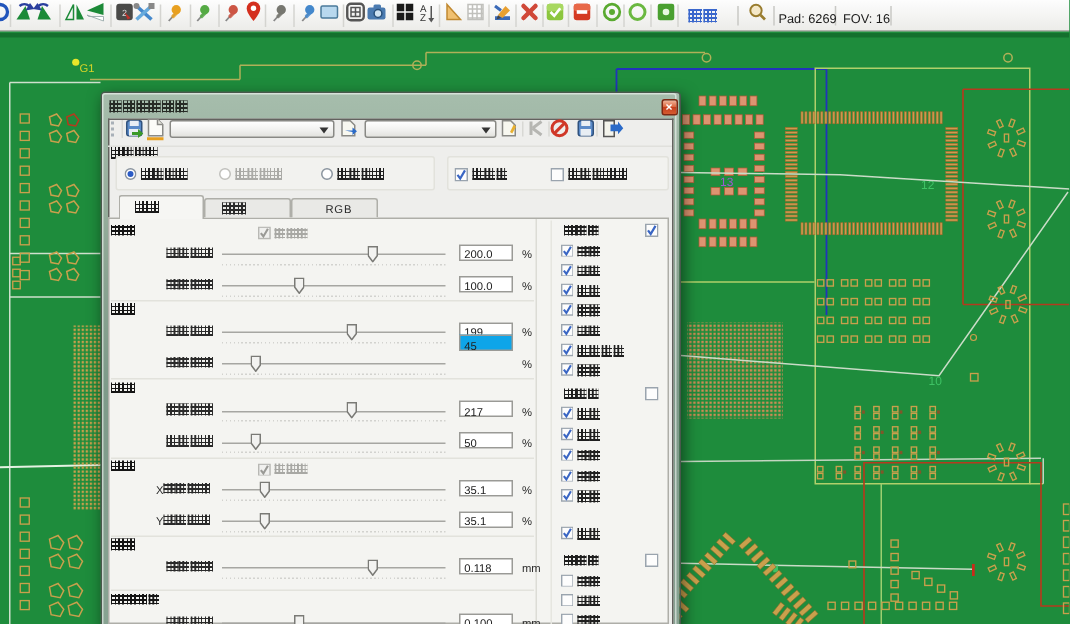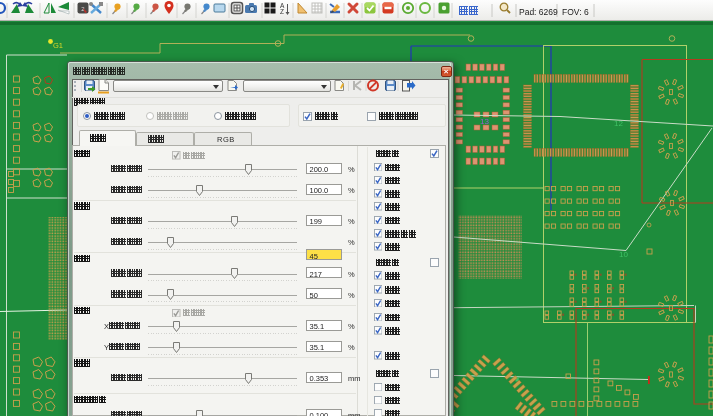--- a/index.html
+++ b/index.html
@@ -613,21 +613,21 @@
           <circle cx="-1" cy="-1" r="3.8" fill="#f4e8c8" stroke="#997c2e" stroke-width="1.3"></circle>
           <line x1="2" y1="2" x2="5" y2="5" stroke="#997c2e" stroke-width="1.8"></line>
         </g>
         <line x1="492" y1="4" x2="492" y2="17" stroke="#c8c8c4"></line>
         <line x1="516" y1="4" x2="516" y2="17" stroke="#c8c8c4"></line>
         <line x1="557" y1="4" x2="557" y2="17" stroke="#c8c8c4"></line>
         <line x1="594" y1="4" x2="594" y2="17" stroke="#c8c8c4"></line>
       </svg>
       <div style="position:absolute;left:459px;top:6px;width:24px;height:10px;"><i class="c" style="width:8.5px;height:8.5px;margin-right:1.5px;color:#3a67cc"></i><i class="c" style="width:8.5px;height:8.5px;margin-right:1.5px;color:#3a67cc"></i></div>
       <div style="position:absolute;left:519px;top:5px;width:40px;height:12px;font:8.5px 'Liberation Sans',sans-serif;color:#1a1a1a;white-space:nowrap;padding-top:2px">Pad: 6269</div>
-      <div style="position:absolute;left:562px;top:5px;width:34px;height:12px;font:8.5px 'Liberation Sans',sans-serif;color:#1a1a1a;white-space:nowrap;padding-top:2px">FOV: 6</div>
+      <div style="position:absolute;left:562px;top:5px;width:34px;height:12px;font:8.5px 'Liberation Sans',sans-serif;color:#1a1a1a;white-space:nowrap;padding-top:2px">FOV: 16</div>
     </div>
 <div style="position:absolute;left:67px;top:61px;width:387px;height:360px;z-index:5">
       <div style="background:linear-gradient(#a6bdac,#8aa391 35%,#7d9a89 55%,#88a392);border:1px solid #49584c;border-radius:3px;box-shadow:2px 3px 10px rgba(0,0,0,0.5);width:387px;height:360px;position:absolute;left:0;top:0"></div>
       <div style="position:absolute;left:1px;top:1px;width:383px;height:356px;border:1px solid rgba(255,255,255,0.55);border-radius:2px"></div>
       <div style="position:absolute;left:6px;top:5.5px;width:70px;height:10px;"><i class="c" style="width:8px;height:8px;margin-right:0.8px;color:#262a25"></i><i class="c" style="width:8px;height:8px;margin-right:0.8px;color:#262a25"></i><i class="c" style="width:8px;height:8px;margin-right:0.8px;color:#262a25"></i><i class="c" style="width:8px;height:8px;margin-right:0.8px;color:#262a25"></i><i class="c" style="width:8px;height:8px;margin-right:0.8px;color:#262a25"></i><i class="c" style="width:8px;height:8px;margin-right:0.8px;color:#262a25"></i></div>
       <div style="position:absolute;left:373.5px;top:5px;width:11px;height:10.5px;background:linear-gradient(#f0b49a,#dd6a42 45%,#c63e1c 50%,#d55c30);border:1px solid #7e2812;border-radius:2px;color:#fff;font:bold 8px 'Liberation Sans',sans-serif;text-align:center;line-height:10px">×</div>
       <div style="position:absolute;left:4.5px;top:18px;width:377px;height:337px;background:#eeeeec;border:1px solid #62625e;border-bottom:none"></div>
       <div style="position:absolute;left:7px;top:20px;width:2px;height:10px;border-left:2px dotted #a8b0b8"></div>
       <div style="position:absolute;left:13.5px;top:19px;width:0px;height:12px;border-left:1px solid #d8d8d4"></div>
       <div style="position:absolute;left:46px;top:19px;width:110px;height:12px;background:linear-gradient(#fff,#f0f0ee 60%,#e2e2de);border:1px solid #898985;border-radius:2px">
@@ -757,21 +757,21 @@
         <path d="M0.5 0.5 H6.5 V6.5 L3.5 10.5 L0.5 6.5 Z" fill="#f2f2f0" stroke="#7a7a76"></path>
       </svg>
       <div style="position:absolute;left:239px;top:153.5px;width:36px;height:11px;background:#fff;border:1px solid #9a9a96;font:7.5px 'Liberation Sans',sans-serif;color:#222;padding:1.5px 0 0 2.5px">199</div>
       <div style="position:absolute;left:281px;top:156px;width:14px;height:9px;font:7.5px 'Liberation Sans',sans-serif;color:#2a2a2a">%</div>
       <div style="position:absolute;left:44px;top:176.8px;width:42px;height:9px;white-space:nowrap"><i class="c" style="width:7.5px;height:7.5px;margin-right:0.3px;color:#2a2a2a"></i><i class="c" style="width:7.5px;height:7.5px;margin-right:0.3px;color:#2a2a2a"></i><i class="c" style="width:7.5px;height:7.5px;margin-right:0.3px;color:#2a2a2a"></i><i class="c" style="width:7.5px;height:7.5px;margin-right:0.3px;color:#2a2a2a"></i></div>
       <div style="position:absolute;left:81px;top:181px;width:149px;height:0px;border-top:1px solid #a6a6a2"></div>
       <div style="position:absolute;left:81px;top:187.5px;width:149px;height:1.2px;background:repeating-linear-gradient(90deg,#cacac6 0 1px,transparent 1px 2.6px);opacity:0.8"></div>
       <svg style="position:absolute;left:100.0px;top:175.5px" width="7" height="11" viewBox="0 0 7 11">
         <path d="M0.5 0.5 H6.5 V6.5 L3.5 10.5 L0.5 6.5 Z" fill="#f2f2f0" stroke="#7a7a76"></path>
       </svg>
-      <div style="position:absolute;left:239px;top:188px;width:36px;height:11px;background:#fde047;border:1px solid #9a9a96;font:7.5px 'Liberation Sans',sans-serif;color:#222;padding:1.5px 0 0 2.5px">45</div>
+      <div style="position:absolute;left:239px;top:162px;width:36px;height:11px;background:#0ea5e9;border:1px solid #9a9a96;font:7.5px 'Liberation Sans',sans-serif;color:#222;padding:1.5px 0 0 2.5px">45</div>
       <div style="position:absolute;left:281px;top:177px;width:14px;height:9px;font:7.5px 'Liberation Sans',sans-serif;color:#2a2a2a">%</div>
       <div style="position:absolute;left:44px;top:208.3px;width:42px;height:9px;white-space:nowrap"><i class="c" style="width:7.5px;height:7.5px;margin-right:0.3px;color:#2a2a2a"></i><i class="c" style="width:7.5px;height:7.5px;margin-right:0.3px;color:#2a2a2a"></i><i class="c" style="width:7.5px;height:7.5px;margin-right:0.3px;color:#2a2a2a"></i><i class="c" style="width:7.5px;height:7.5px;margin-right:0.3px;color:#2a2a2a"></i></div>
       <div style="position:absolute;left:81px;top:212.5px;width:149px;height:0px;border-top:1px solid #a6a6a2"></div>
       <div style="position:absolute;left:81px;top:219.0px;width:149px;height:1.2px;background:repeating-linear-gradient(90deg,#cacac6 0 1px,transparent 1px 2.6px);opacity:0.8"></div>
       <svg style="position:absolute;left:163.5px;top:207.0px" width="7" height="11" viewBox="0 0 7 11">
         <path d="M0.5 0.5 H6.5 V6.5 L3.5 10.5 L0.5 6.5 Z" fill="#f2f2f0" stroke="#7a7a76"></path>
       </svg>
       <div style="position:absolute;left:239px;top:206.0px;width:36px;height:11px;background:#fff;border:1px solid #9a9a96;font:7.5px 'Liberation Sans',sans-serif;color:#222;padding:1.5px 0 0 2.5px">217</div>
       <div style="position:absolute;left:281px;top:208.5px;width:14px;height:9px;font:7.5px 'Liberation Sans',sans-serif;color:#2a2a2a">%</div>
       <div style="position:absolute;left:44px;top:229.3px;width:42px;height:9px;white-space:nowrap"><i class="c" style="width:7.5px;height:7.5px;margin-right:0.3px;color:#2a2a2a"></i><i class="c" style="width:7.5px;height:7.5px;margin-right:0.3px;color:#2a2a2a"></i><i class="c" style="width:7.5px;height:7.5px;margin-right:0.3px;color:#2a2a2a"></i><i class="c" style="width:7.5px;height:7.5px;margin-right:0.3px;color:#2a2a2a"></i></div>
@@ -797,21 +797,21 @@
         <path d="M0.5 0.5 H6.5 V6.5 L3.5 10.5 L0.5 6.5 Z" fill="#f2f2f0" stroke="#7a7a76"></path>
       </svg>
       <div style="position:absolute;left:239px;top:279.5px;width:36px;height:11px;background:#fff;border:1px solid #9a9a96;font:7.5px 'Liberation Sans',sans-serif;color:#222;padding:1.5px 0 0 2.5px">35.1</div>
       <div style="position:absolute;left:281px;top:282px;width:14px;height:9px;font:7.5px 'Liberation Sans',sans-serif;color:#2a2a2a">%</div>
       <div style="position:absolute;left:44px;top:312.8px;width:42px;height:9px;white-space:nowrap"><i class="c" style="width:7.5px;height:7.5px;margin-right:0.3px;color:#2a2a2a"></i><i class="c" style="width:7.5px;height:7.5px;margin-right:0.3px;color:#2a2a2a"></i><i class="c" style="width:7.5px;height:7.5px;margin-right:0.3px;color:#2a2a2a"></i><i class="c" style="width:7.5px;height:7.5px;margin-right:0.3px;color:#2a2a2a"></i></div>
       <div style="position:absolute;left:81px;top:317px;width:149px;height:0px;border-top:1px solid #a6a6a2"></div>
       <div style="position:absolute;left:81px;top:323.5px;width:149px;height:1.2px;background:repeating-linear-gradient(90deg,#cacac6 0 1px,transparent 1px 2.6px);opacity:0.8"></div>
       <svg style="position:absolute;left:177.5px;top:311.5px" width="7" height="11" viewBox="0 0 7 11">
         <path d="M0.5 0.5 H6.5 V6.5 L3.5 10.5 L0.5 6.5 Z" fill="#f2f2f0" stroke="#7a7a76"></path>
       </svg>
-      <div style="position:absolute;left:239px;top:310.5px;width:36px;height:11px;background:#fff;border:1px solid #9a9a96;font:7.5px 'Liberation Sans',sans-serif;color:#222;padding:1.5px 0 0 2.5px">0.353</div>
+      <div style="position:absolute;left:239px;top:310.5px;width:36px;height:11px;background:#fff;border:1px solid #9a9a96;font:7.5px 'Liberation Sans',sans-serif;color:#222;padding:1.5px 0 0 2.5px">0.118</div>
       <div style="position:absolute;left:281px;top:313px;width:14px;height:9px;font:7.5px 'Liberation Sans',sans-serif;color:#2a2a2a">mm</div>
       <div style="position:absolute;left:44px;top:349.8px;width:42px;height:9px;white-space:nowrap"><i class="c" style="width:7.5px;height:7.5px;margin-right:0.3px;color:#2a2a2a"></i><i class="c" style="width:7.5px;height:7.5px;margin-right:0.3px;color:#2a2a2a"></i><i class="c" style="width:7.5px;height:7.5px;margin-right:0.3px;color:#2a2a2a"></i><i class="c" style="width:7.5px;height:7.5px;margin-right:0.3px;color:#2a2a2a"></i></div>
       <div style="position:absolute;left:81px;top:354px;width:149px;height:0px;border-top:1px solid #a6a6a2"></div>
       <svg style="position:absolute;left:128.5px;top:348.5px" width="7" height="11" viewBox="0 0 7 11">
         <path d="M0.5 0.5 H6.5 V6.5 L3.5 10.5 L0.5 6.5 Z" fill="#f2f2f0" stroke="#7a7a76"></path>
       </svg>
       <div style="position:absolute;left:239px;top:347.5px;width:36px;height:11px;background:#fff;border:1px solid #9a9a96;font:7.5px 'Liberation Sans',sans-serif;color:#222;padding:1.5px 0 0 2.5px">0.100</div>
       <div style="position:absolute;left:281px;top:350px;width:14px;height:9px;font:7.5px 'Liberation Sans',sans-serif;color:#2a2a2a">mm</div>
       <div style="position:absolute;left:309px;top:88.5px;width:30px;height:9px;"><i class="c" style="width:7.5px;height:7.5px;margin-right:0.4px;color:#1f1f1f"></i><i class="c" style="width:7.5px;height:7.5px;margin-right:0.4px;color:#1f1f1f"></i><i class="c" style="width:7.5px;height:7.5px;margin-right:0.4px;color:#1f1f1f"></i></div>
       <svg style="position:absolute;left:363px;top:88.0px" width="9" height="9" viewBox="0 0 9 9">

